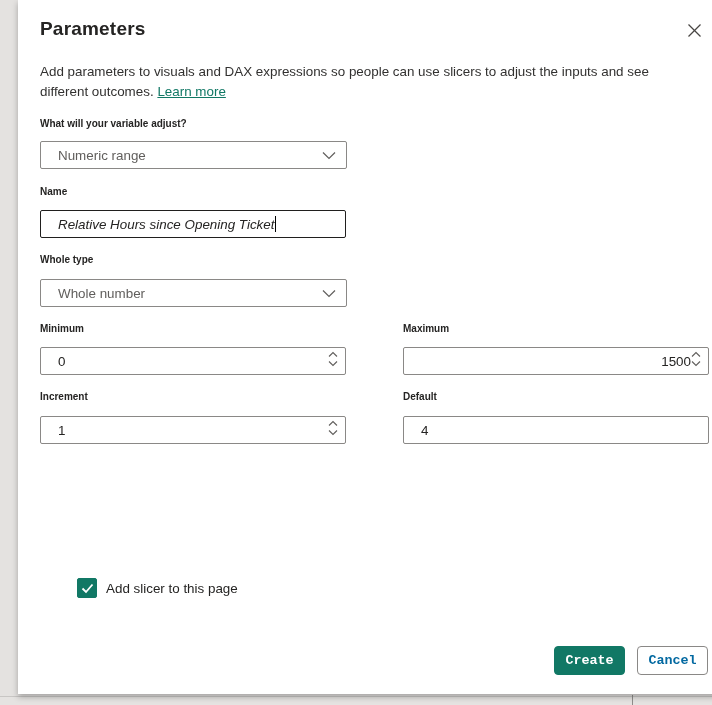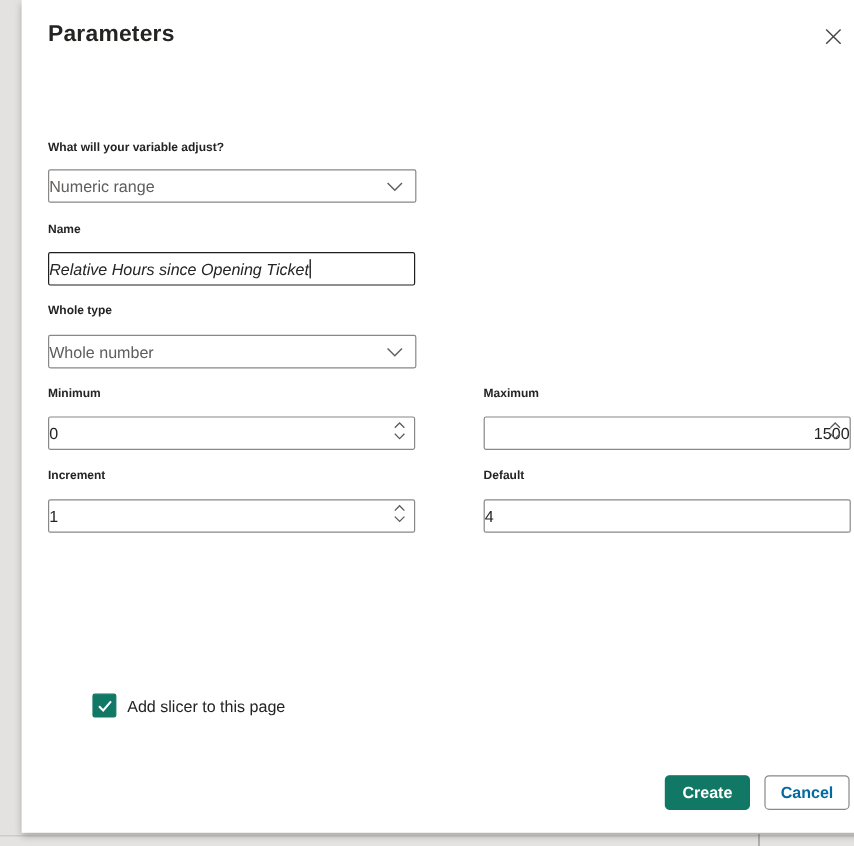--- a/index.html
+++ b/index.html
@@ -22,40 +22,40 @@
   .close-btn { position:absolute; left:664px; top:18px; width:24px; height:24px;
                display:flex; align-items:center; justify-content:center; cursor:pointer; }
 
   .desc { position:absolute; left:22px; top:62px; width:662px; font-size:13.4px;
           line-height:19.5px; color:#323130; }
   .link { color:#117865; text-decoration:underline; cursor:pointer; }
 
   .field-label { position:absolute; font-size:10px; font-weight:600; color:#252423; }
 
   .box { position:absolute; height:28px; border:1px solid #8a8886; border-radius:2px;
-         background:#fff; display:flex; align-items:center; padding:0 0;
+         background:#fff; display:flex; align-items:center; padding:0 17px;
          font-size:13.4px; }
   .dropdown { width:307px; color:#605e5c; cursor:pointer; }
   .dropdown .chev { position:absolute; right:10px; top:9px; }
 
   .text-input { width:306px; border:1.5px solid #201f1e; color:#252423; }
   .caret { display:inline-block; width:1px; height:16px; background:#000; margin-left:1px; }
 
   .num-input { width:306px; color:#252423; }
   .spinner { position:absolute; right:7px; top:3px; display:flex; flex-direction:column;
              align-items:center; gap:2px; cursor:pointer; }
 
   .checkbox-row { position:absolute; left:25px; top:578px; display:flex; align-items:center;padding-left:34px; }
   .checkbox { width:20px; height:20px; background:#117865; border:1px solid #117865;
               border-radius:2px; display:flex; align-items:center; justify-content:center;
               cursor:pointer; }
   .checkbox-label { margin-left:9px; font-size:13.4px; color:#252423; }
 
   .btn { position:absolute; top:646px; width:71px; height:29px; border-radius:4px;
-         font-size:13.4px; font-family:Liberation Sans, sans-serif; font-weight:600;
+         font-size:13.4px; font-family:Liberation Mono, monospace; font-weight:600;
          display:flex; align-items:center; justify-content:center; cursor:pointer; }
   .btn-create { left:536px; background:#117865; color:#ffffff; border:1px solid #117865; }
   .btn-cancel { left:619px; background:#ffffff; color:#0369a1; border:1px solid #8a8886; }
 </style>
 </head>
 <body>
 
 <div class="canvas">
 
   <div class="bg-strip"></div>
@@ -65,20 +65,26 @@
 
     <div class="title">Parameters</div>
 
     <div class="close-btn">
       <svg width="15" height="15" viewBox="0 0 15 15">
         <line x1="1.5" y1="1.5" x2="13.5" y2="13.5" stroke="#484644" stroke-width="1.2"></line>
         <line x1="13.5" y1="1.5" x2="1.5" y2="13.5" stroke="#484644" stroke-width="1.2"></line>
       </svg>
     </div>
 
+    <div class="desc">
+      <span>Add parameters to visuals and DAX expressions so people can use slicers to adjust the inputs and see</span>
+      <br>
+      <span>different outcomes.</span>
+      <span class="link">Learn more</span>
+    </div>
 
     <div class="field-label" style="left:22px; top:118px;">What will your variable adjust?</div>
     <div class="box dropdown" style="left:22px; top:141px;">
       <span>Numeric range</span>
       <svg class="chev" width="14" height="9" viewBox="0 0 14 9">
         <polyline points="1,1.5 7,7.5 13,1.5" fill="none" stroke="#605e5c" stroke-width="1.2"></polyline>
       </svg>
     </div>
 
     <div class="field-label" style="left:22px; top:186px;">Name</div>

